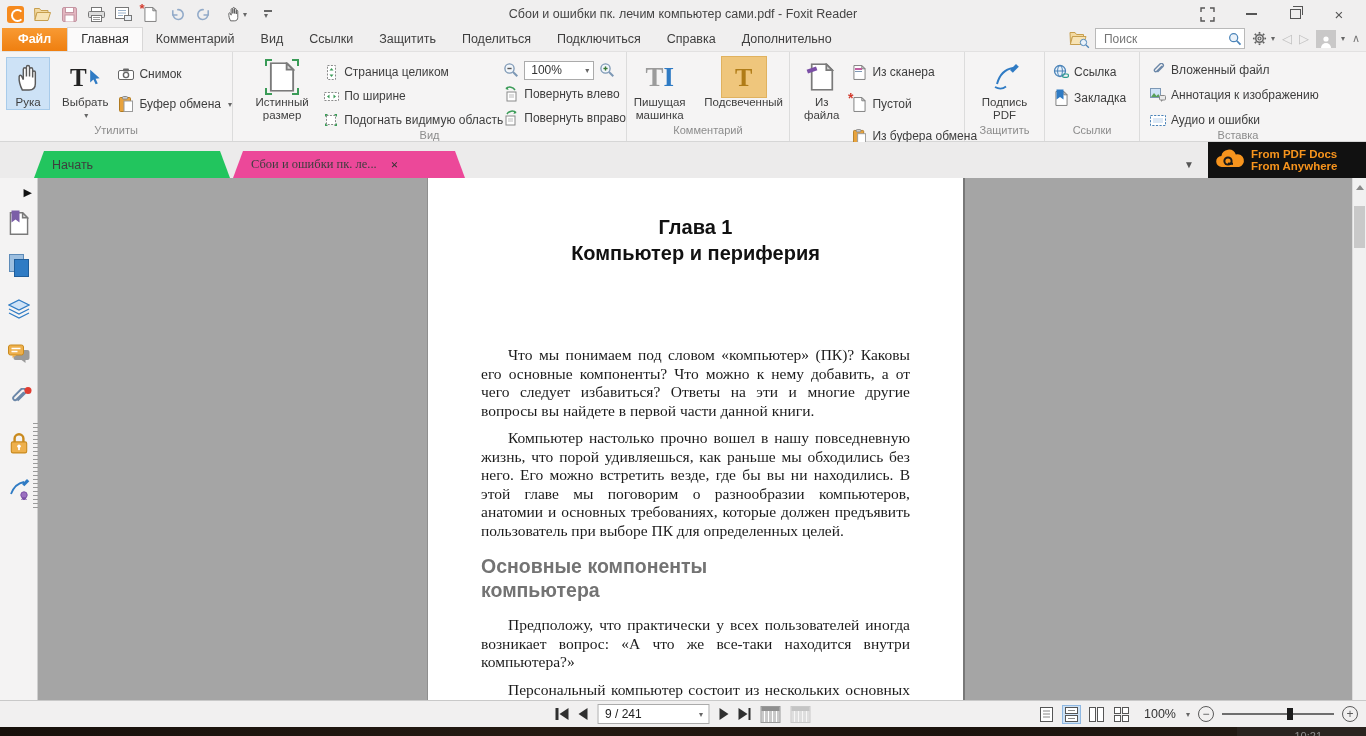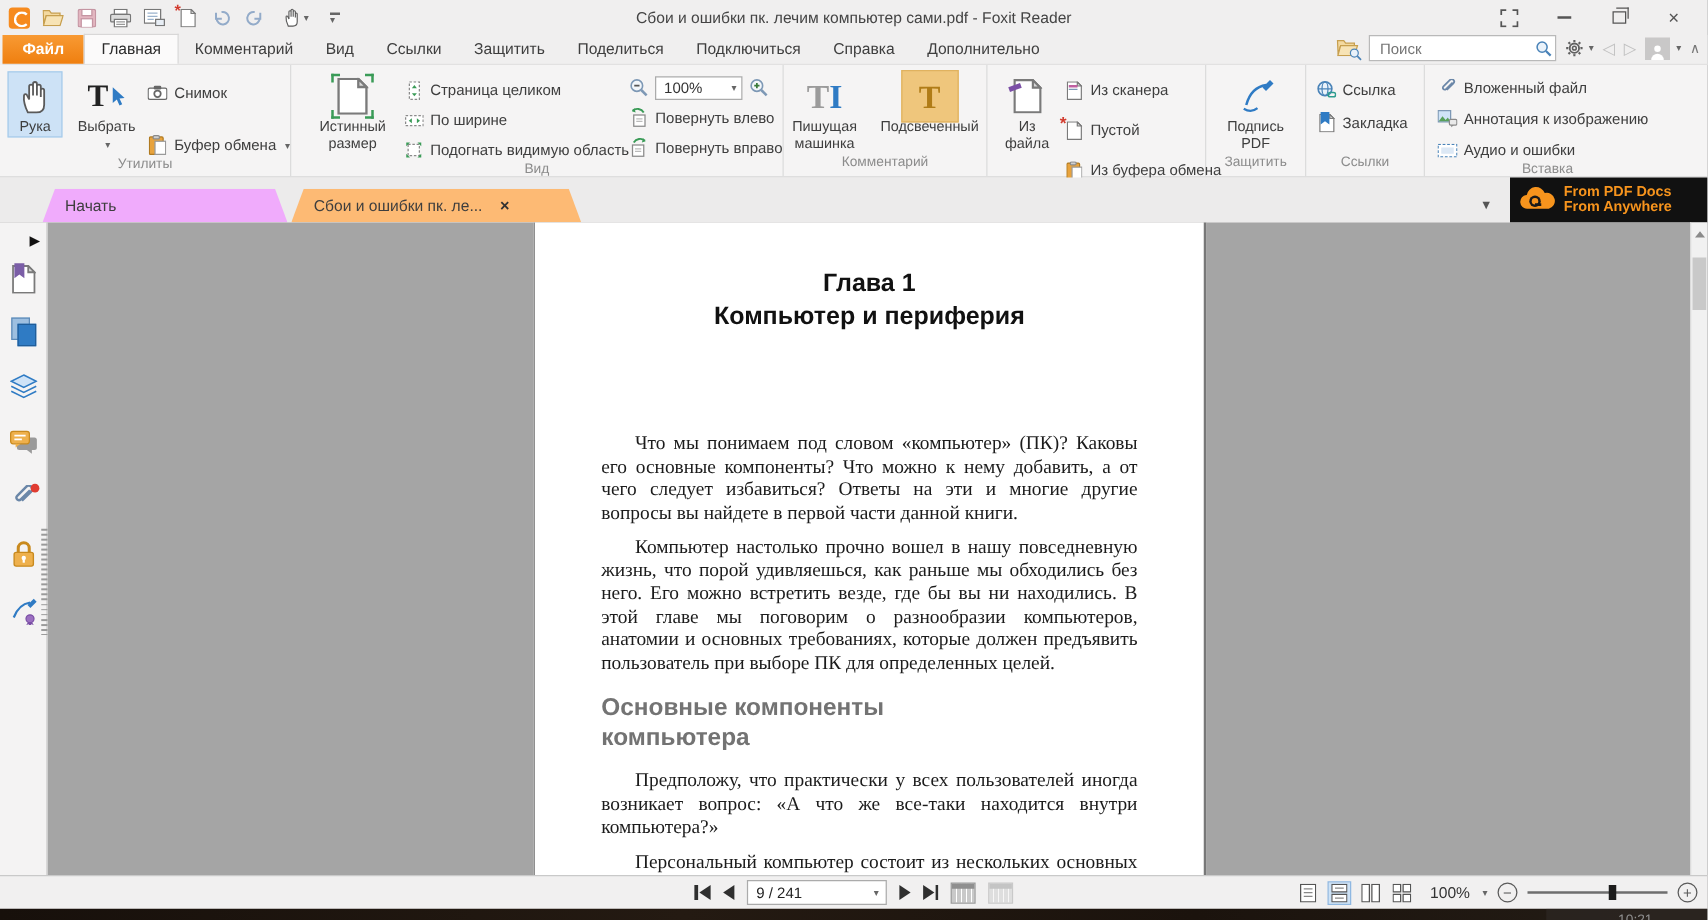--- a/index.html
+++ b/index.html
@@ -56,22 +56,22 @@
   .tanT{width:44px;height:40px;background:#efc67c;border:1px solid #e0b25f;display:flex;align-items:center;justify-content:center;font-weight:bold;font-size:26px;color:#b07c17;font-family:"Liberation Serif",serif;}
   .tletters{font-family:"Liberation Serif",serif;font-size:27px;line-height:27px;}
   .tletters .t{color:#9b9b9b;font-weight:bold;}
   .tletters .ib{color:#2f7bc4;font-weight:bold;}
 
   
   .docstrip{position:absolute;left:0;top:142px;width:1366px;height:36px;background:#ecebeb;}
   .dtabs{position:absolute;left:34px;bottom:0;display:flex;align-items:flex-end;}
   .dtab{height:27px;display:flex;align-items:center;padding:0 18px;font-size:12.5px;color:#3e3e3e;
         clip-path:polygon(10px 0,calc(100% - 10px) 0,100% 100%,0 100%);
-        background:#f0abfc;filter:drop-shadow(0 0 1px #a9a9a9);margin-right:3px;white-space:nowrap;}
-  .dtab.active{background:#fdba74;}
+        background:#22c55e;filter:drop-shadow(0 0 1px #a9a9a9);margin-right:3px;white-space:nowrap;}
+  .dtab.active{background:#ec4899;font-family:Liberation Serif, serif;}
   .dtab .x{margin-left:14px;font-size:13px;color:#333;font-weight:bold;}
   .strip-dd{position:absolute;right:172px;bottom:8px;font-size:10px;color:#555;}
   .banner{position:absolute;right:0;top:0;width:158px;height:36px;background:#111;display:flex;align-items:center;gap:5px;padding-left:6px;box-sizing:border-box;}
   .banner .txt{color:#f7941d;font-size:11.5px;font-weight:bold;line-height:12.5px;}
 
   
   .main{position:absolute;left:0;top:178px;width:1366px;height:522px;background:#a5a5a5;}
   .sidebar{position:absolute;left:0;top:0;width:38px;height:522px;background:#f4f3f3;border-right:1px solid #cfcfcf;box-sizing:border-box;}
   .sb-ic{position:absolute;left:50%;transform:translateX(-50%);}
   .sb-expand{position:absolute;right:5px;top:8px;font-size:11px;color:#111;}
@@ -302,21 +302,21 @@
       <div class="big" style="width:56px;">
         <div class="ibox" style="gap:2px;">
           <span style="font-family:'Liberation Serif',serif;font-weight:bold;font-size:25px;color:#222;">T</span>
           <svg width="12" height="17" viewBox="0 0 10 14">
               <path d="M1 .5v10.6l2.7-2.4 1.8 4 1.8-.8-1.8-3.9 3.4-.3z" fill="#2f7bc4"></path>
             </svg>
         </div>
         <span>Выбрать</span>
         <span class="dd">▾</span>
       </div>
-      <div class="smcol" style="padding-top:8px;gap:24px;">
+      <div class="smcol" style="padding-top:8px;gap:12px;">
         <div class="srow">
           <span class="i16">
             <svg width="16" height="12" viewBox="0 0 16 12">
                 <rect x=".5" y="2.5" width="15" height="9" rx="1.5" fill="#fff" stroke="#666"></rect>
                 <rect x="5" y=".5" width="6" height="3" rx="1" fill="#666"></rect>
                 <circle cx="8" cy="7" r="2.6" fill="none" stroke="#666" stroke-width="1.4"></circle>
               </svg>
           </span>
           <span>Снимок</span>
         </div>

